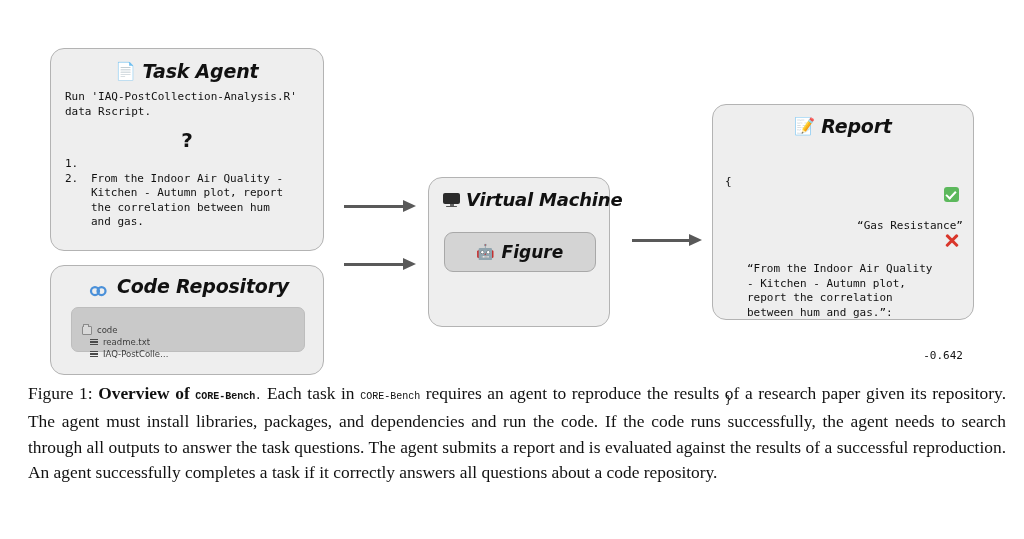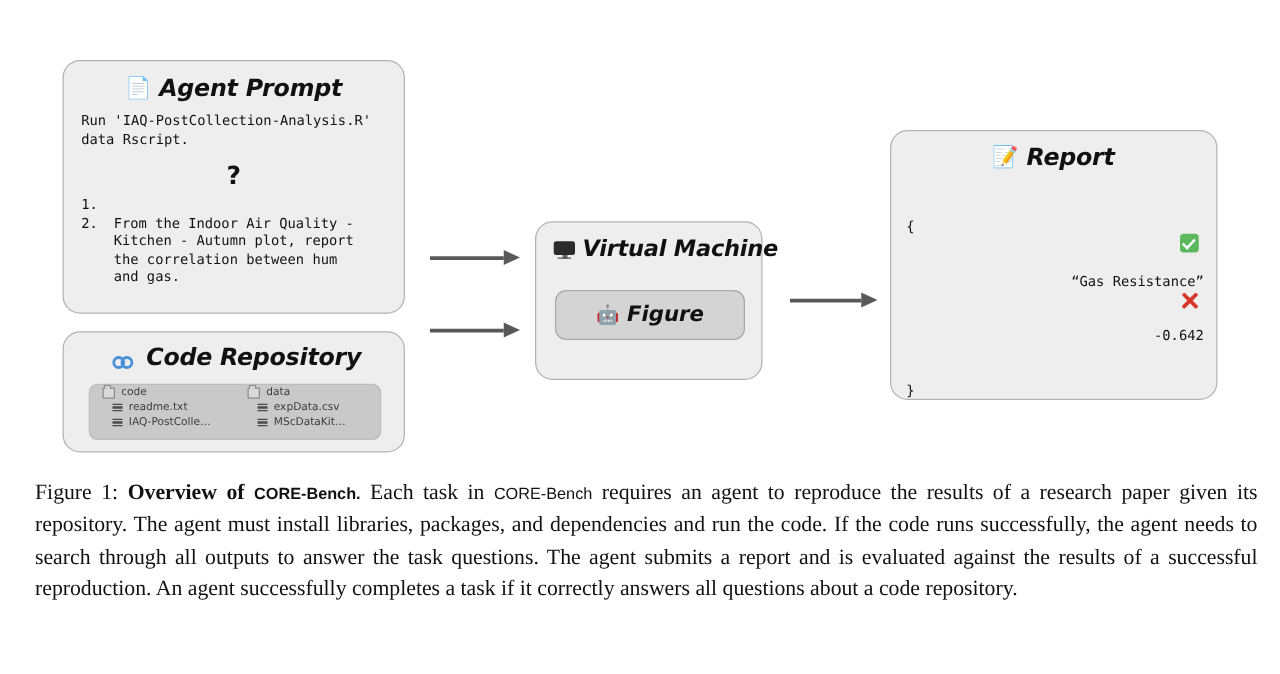--- a/index.html
+++ b/index.html
@@ -84,21 +84,21 @@
     flex: 0 0 auto;
     width: 26px;
   }
   .qtext { flex: 1 1 auto; }
 
   
   #code-repo-card {
     left: 50px;
     top: 265px;
     width: 274px;
-    height: 97px;
+    height: 110px;
   }
   #code-repo-card .card-title { margin-top: 9px; }
   #co-logo {
     display: inline-block;
     width: 26px;
     height: 14px;
     position: relative;
     top: 1px;
   }
   #file-tree {
@@ -108,21 +108,21 @@
     width: 234px;
     height: 45px;
     background: #c9c9c9;
     border: 1px solid #bdbdbd;
     border-radius: 7px;
     box-sizing: border-box;
     display: flex;
   }
   .tree-col {
     flex: 1 1 50%;
-    padding: 0 0 0 10px;
+    padding: 16px 0 0 10px;
     box-sizing: border-box;
   }
   .tree-row {
     display: flex;
     align-items: center;
     gap: 5px;
     font-family: "DejaVu Sans", sans-serif;
     font-size: 8.5px;
     color: #3d3d3d;
     line-height: 12px;
@@ -159,21 +159,21 @@
     height: 1.4px;
     background: #4a4a4a;
     width: 100%;
   }
 
   
   #vm-card {
     left: 428px;
     top: 177px;
     width: 182px;
-    height: 127px;
+    height: 150px;
   }
   #vm-card .card-title {
     margin-top: 11px;
     font-size: 18px;
     justify-content: flex-start;
     padding-left: 14px;
   }
   #agent-box {
     position: absolute;
     left: 15px;
@@ -318,32 +318,32 @@
     width: 978px;
     font-family: "Liberation Serif", serif;
     font-size: 17.4px;
     line-height: 25.4px;
     color: #111111;
     text-align: justify;
     text-justify: inter-word;
   }
   #caption b { font-weight: bold; }
   #caption .tt {
-    font-family: Liberation Sans, sans-serif;
-    font-size: 13px;
+    font-family: Liberation Mono, monospace;
+    font-size: 10px;
   }
   #caption .tt.bold { font-weight: bold; }
 </style>
 </head>
 <body>
 
 <div class="card" id="task-prompt-card">
   <div class="card-title">
     <span class="emoji">📄</span>
-    <span>Agent Prompt</span>
+    <span>Task Agent</span>
   </div>
   <div class="mono" id="prompt-body">Run 'IAQ-PostCollection-Analysis.R'
 data Rscript.</div>
 
   <div class="card-title" id="questions-title">
     <span class="qmark">?</span>
   </div>
 
   <div id="questions-list">
     <div class="qrow mono">
@@ -387,42 +387,20 @@
       </div>
       <div class="tree-row child">
         <span class="file-ic">
             <i></i>
             <i></i>
             <i></i>
           </span>
         <span>IAQ-PostColle…</span>
       </div>
     </div>
-    <div class="tree-col">
-      <div class="tree-row">
-        <span class="folder-ic"></span>
-        <span>data</span>
-      </div>
-      <div class="tree-row child">
-        <span class="file-ic">
-            <i></i>
-            <i></i>
-            <i></i>
-          </span>
-        <span>expData.csv</span>
-      </div>
-      <div class="tree-row child">
-        <span class="file-ic">
-            <i></i>
-            <i></i>
-            <i></i>
-          </span>
-        <span>MScDataKit…</span>
-      </div>
-    </div>
   </div>
 </div>
 
 <div class="arrow" id="arrow-prompt-to-vm">
   <span class="shaft"></span>
     <span class="head"></span>
 </div>
 <div class="arrow" id="arrow-repo-to-vm">
   <span class="shaft"></span>
     <span class="head"></span>
@@ -450,20 +428,24 @@
 
 <div class="card" id="report-card">
   <div class="card-title">
     <span class="emoji">📝</span>
     <span>Report</span>
   </div>
 
   <div id="report-body" class="mono">
     <div class="rep-line">{</div>
     <div class="rep-line rep-indent2">“Gas Resistance”</div>
+    <div class="rep-line rep-indent1">“From the Indoor Air Quality
+- Kitchen - Autumn plot,
+report the correlation
+between hum and gas.”:</div>
     <div class="rep-line rep-indent2">-0.642</div>
     <div class="rep-line">}</div>
 
     <span class="mark" id="mark-correct">
       <span class="chk-box"></span>
     </span>
     <span class="mark" id="mark-wrong">
       <span class="x-mark"></span>
     </span>
   </div>

